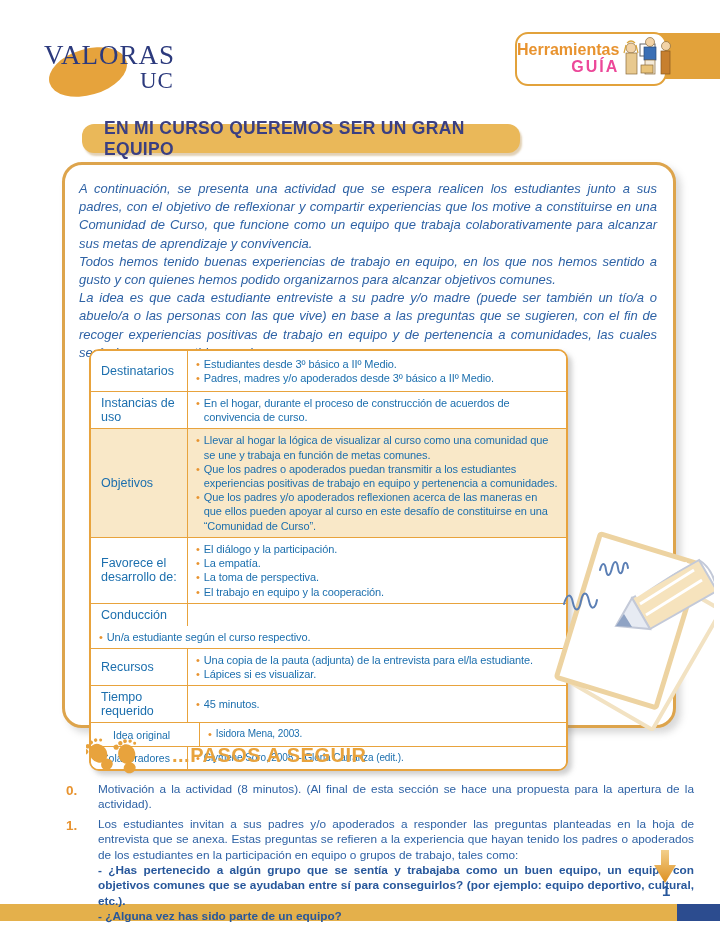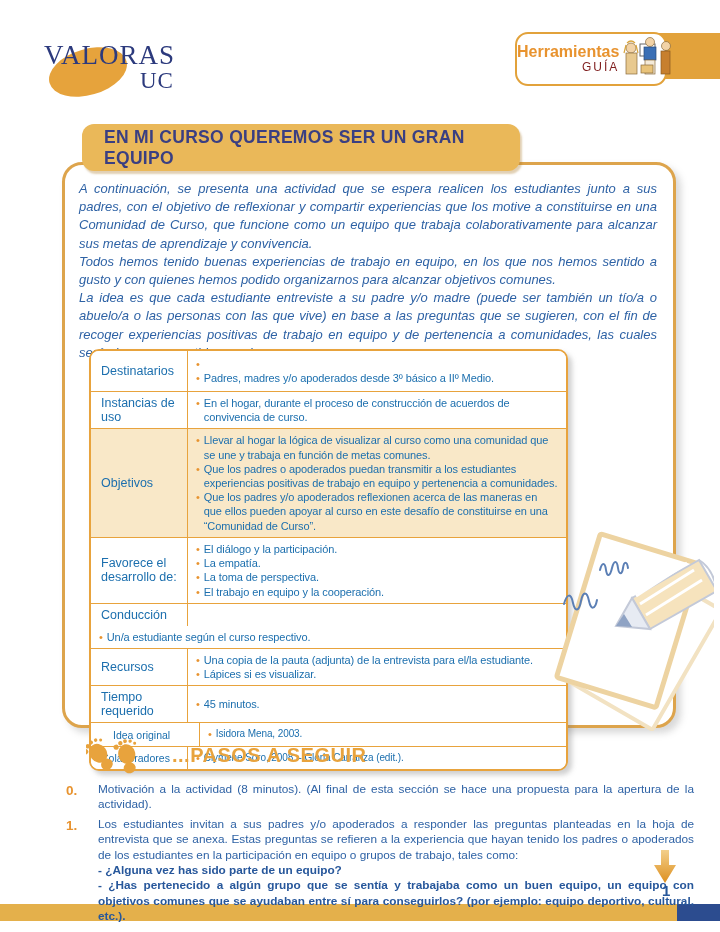--- a/index.html
+++ b/index.html
@@ -7,25 +7,25 @@
        font-family:"Liberation Sans", sans-serif;}
   .page{position:absolute;inset:0;background:#fff;}
 
   
   .logo{position:absolute;left:36px;top:28px;width:160px;height:72px;}
   .top-orange-bar{position:absolute;left:654px;top:33px;width:66px;height:46px;background:#e2a23b;}
   .badge{position:absolute;left:515px;top:32px;width:148px;height:50px;background:#fff;
          border:2.5px solid #e2a23b;border-radius:13px;display:flex;align-items:center;z-index:2;}
   .badge-text{flex:1;text-align:right;padding-right:2px;line-height:1.05;}
   .badge-title{color:#e8932f;font-weight:bold;font-size:16px;}
-  .badge-sub{color:#7f1d1d;font-weight:normal;font-size:12px;letter-spacing:2px;}
+  .badge-sub{color:#ec4899;font-weight:bold;font-size:16px;letter-spacing:2px;}
   .badge-art{width:52px;height:46px;flex:0 0 auto;}
 
   
-  .title-banner{position:absolute;left:82px;top:124px;width:438px;height:47px;background:#eab859;
+  .title-banner{position:absolute;left:82px;top:124px;width:438px;height:29px;background:#eab859;
     border-radius:12px;display:flex;align-items:center;padding-left:22px;box-sizing:border-box;
     box-shadow:2px 3px 2px rgba(170,120,40,.35);z-index:3;}
   .title-banner span{color:#3a3f82;font-weight:bold;font-size:17.5px;letter-spacing:.3px;}
 
   
   .content-box{position:absolute;left:62px;top:162px;width:614px;height:566px;background:#fff;
     border:3px solid #dda44c;border-radius:20px;box-sizing:border-box;
     box-shadow:5px 5px 7px rgba(130,130,130,.3);z-index:1;}
   .intro{position:absolute;left:14px;right:16px;top:15px;color:#2e62a5;font-style:italic;
     font-size:13px;line-height:18.2px;text-align:justify;}
@@ -110,20 +110,21 @@
       <p>La idea es que cada estudiante entreviste a su padre y/o madre (puede ser también un tío/a o abuelo/a o las personas con las que vive) en base a las preguntas que se sugieren, con el fin de recoger experiencias positivas de trabajo en equipo y de pertenencia a comunidades, las cuales serán luego compartidas en clases.</p>
     </div>
 
     <div class="info-table">
 
       <div class="trow r0">
         <div class="tlabel">Destinatarios</div>
         <div class="tcontent">
           <div class="bullet">
               <span class="dot">•</span>
+              <span>Estudiantes desde 3º básico a IIº Medio.</span>
             </div>
           <div class="bullet">
               <span class="dot">•</span>
               <span>Padres, madres y/o apoderados desde 3º básico a IIº Medio.</span>
             </div>
         </div>
       </div>
 
       <div class="trow r1">
         <div class="tlabel">Instancias de uso</div>
@@ -277,22 +278,22 @@
 
     <div class="step">
       <div class="step-num">0.</div>
       <div class="step-body">Motivación a la actividad (8 minutos). (Al final de esta sección se hace una propuesta para la apertura de la actividad).</div>
     </div>
 
     <div class="step">
       <div class="step-num">1.</div>
       <div class="step-body">
         <div>Los estudiantes invitan a sus padres y/o apoderados a responder las preguntas planteadas en la hoja de entrevista que se anexa. Estas preguntas se refieren a la experiencia que hayan tenido los padres o apoderados de los estudiantes en la participación en equipo o grupos de trabajo, tales como:</div>
+        <div class="step-bold">- ¿Has pertenecido a algún grupo que se sentía y trabajaba como un buen equipo, un equipo con objetivos comunes que se ayudaban entre sí para conseguirlos? (por ejemplo: equipo deportivo, cultural, etc.).</div>
         <div class="step-bold">- ¿Alguna vez has sido parte de un equipo?</div>
-        <div class="step-bold">- ¿Has pertenecido a algún grupo que se sentía y trabajaba como un buen equipo, un equipo con objetivos comunes que se ayudaban entre sí para conseguirlos? (por ejemplo: equipo deportivo, cultural, etc.).</div>
       </div>
     </div>
   </div>
 
   <svg class="down-arrow" width="22" height="34" viewBox="0 0 22 34">
     <defs>
       <linearGradient id="ag" x1="0" y1="0" x2="0" y2="1">
         <stop offset="0" stop-color="#f3cf8a"></stop>
           <stop offset="1" stop-color="#dd8f1f"></stop>
       </linearGradient>

